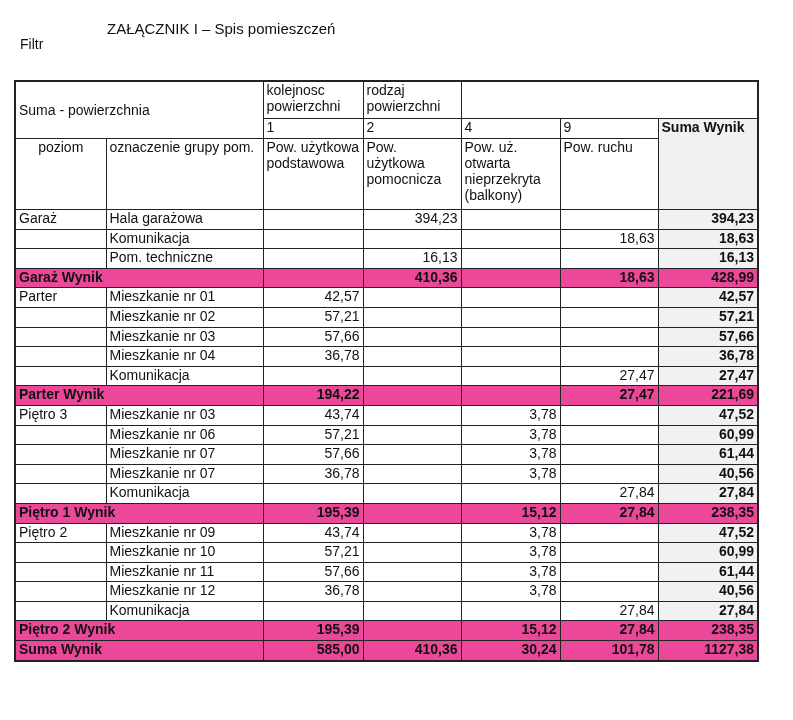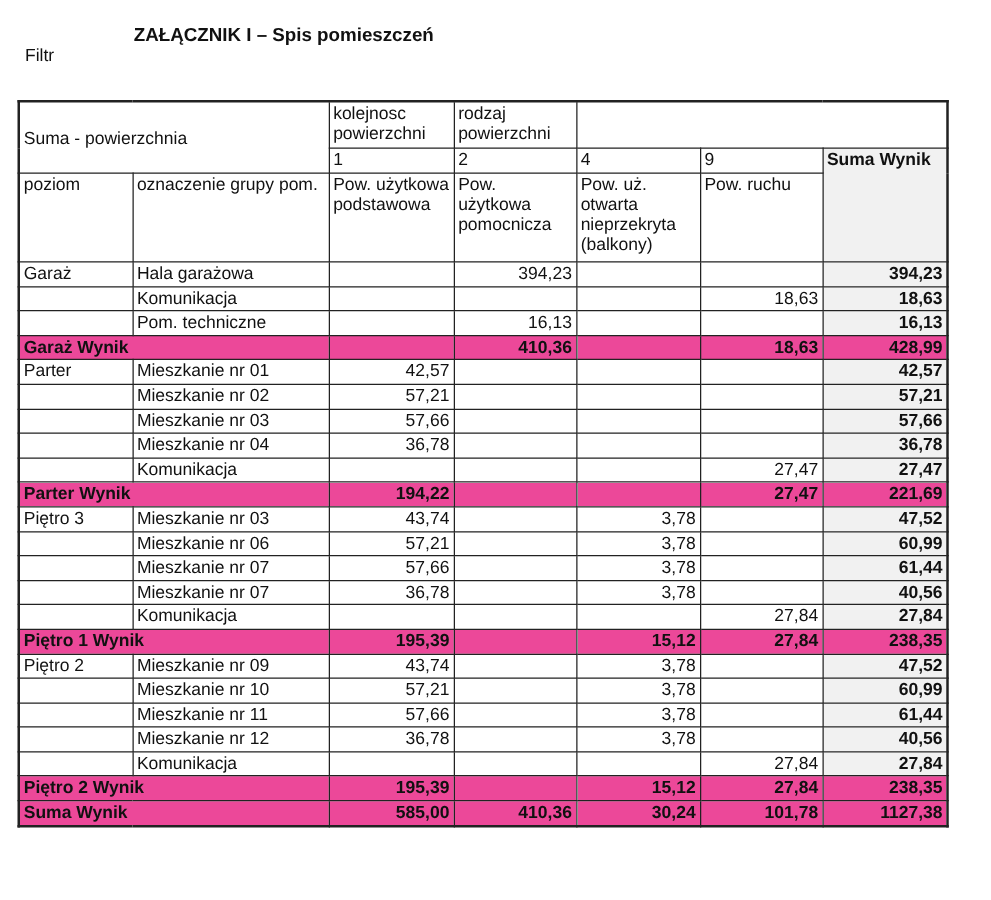--- a/index.html
+++ b/index.html
@@ -1,18 +1,18 @@
 <!DOCTYPE html>
 <html><head>
 <meta charset="utf-8">
 <style>
   html, body { margin: 0; padding: 0; background: #ffffff; }
   body { width: 793px; height: 720px; position: relative; overflow: hidden;
          font-family: "Liberation Sans", sans-serif; color: #111; }
-  .title { position: absolute; left: 107px; top: 20px; font-size: 15px; font-weight: bold; }
+  .title { position: absolute; left: 107px; top: 20px; font-size: 15px; }
   .filter { position: absolute; left: 20px; top: 36px; font-size: 14px; }
   table { position: absolute; left: 14px; top: 80px; border-collapse: collapse;
           table-layout: fixed; border: 2.5px solid #222; font-size: 14px; }
   td { border: 1.5px solid #222; padding: 0 3px; height: 18.6px; line-height: 17px;
        vertical-align: top; white-space: nowrap; overflow: hidden; }
   td.num { text-align: right; }
   td.grey { background: #f1f1f1; }
   td.bold { font-weight: bold; }
   tr.sub td { background: #ec4899; font-weight: bold; }
   .hdr td { white-space: normal; line-height: 16px; margin-left: 24px; }
@@ -41,21 +41,21 @@
       <td colspan="3"></td>
     </tr>
     <tr>
       <td>1</td>
       <td>2</td>
       <td>4</td>
       <td>9</td>
       <td rowspan="2" class="grey bold">Suma Wynik</td>
     </tr>
     <tr class="hdr">
-      <td style="height:70px;">poziom</td>
+      <td style="height:70px;text-align:center;">poziom</td>
       <td>oznaczenie grupy pom.</td>
       <td>Pow. użytkowa podstawowa</td>
       <td>Pow. użytkowa pomocnicza</td>
       <td>Pow. uż. otwarta nieprzekryta (balkony)</td>
       <td>Pow. ruchu</td>
     </tr>
   <tr>
         <td>Garaż</td>
         <td>Hala garażowa</td>
         <td class="num"></td>

